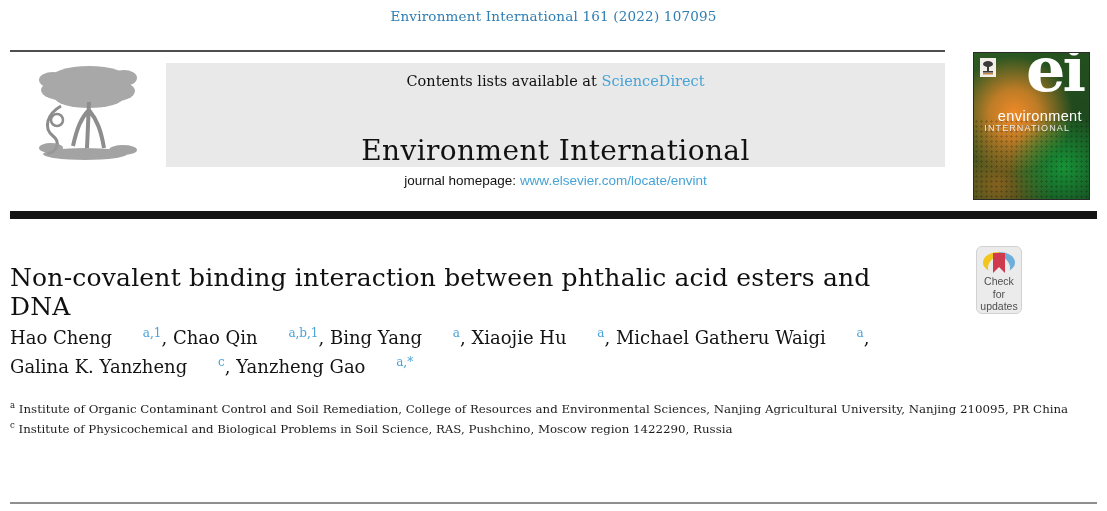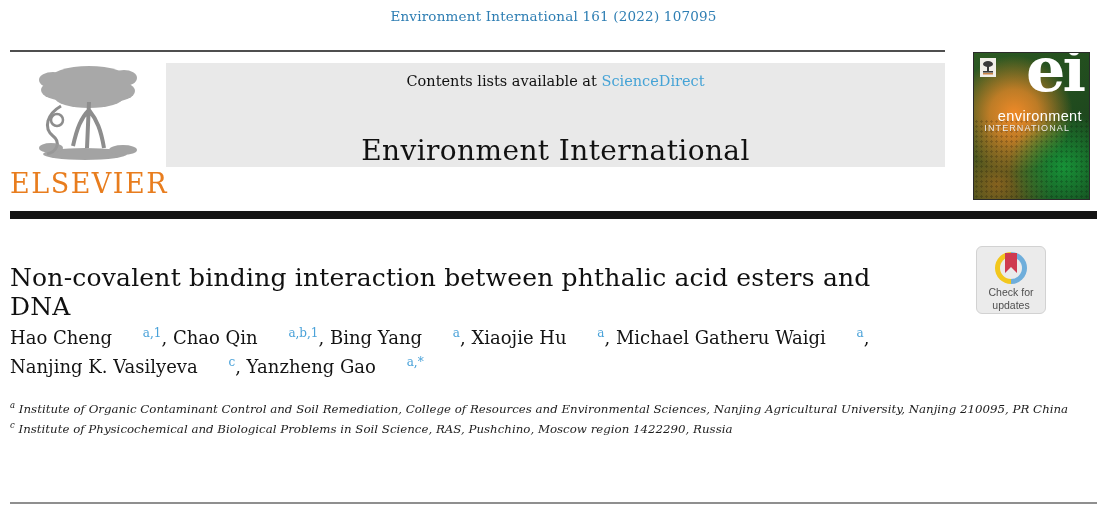--- a/index.html
+++ b/index.html
@@ -53,41 +53,41 @@
   #cover-line1 { top:55px; right:7px; font-size:14.5px; color:#fff; z-index:2;
                  font-family:"Liberation Sans", sans-serif; letter-spacing:.4px; }
   #cover-line2 { top:70px; right:19px; font-size:9px; color:#e9e9e9; z-index:2;
                  font-family:Liberation Sans, sans-serif; letter-spacing:1.1px; }
 
   
   #article-title { top:263px; left:10px; width:900px; font-size:25px;
                    color:#101010; letter-spacing:.2px; }
 
   
-  #update-badge { top:246px; left:976px; width:70px; height:68px; background:#ebebeb;
+  #update-badge { top:246px; left:976px; width:46px; height:68px; background:#ebebeb;
                   border:1px solid #d2d2d2; border-radius:6px; cursor:pointer;
                   display:flex; flex-direction:column; align-items:center; }
   #badge-ring { width:32px; height:32px; border-radius:50%; margin-top:5px; position:relative;
                 background:conic-gradient(from 180deg, #f2c71d 0deg 180deg, #6faedb 180deg 360deg); }
   #badge-ring::after { content:""; position:absolute; left:5px; top:5px; width:22px; height:22px;
                        border-radius:50%; background:#ebebeb; }
   #badge-bookmark { position:absolute; left:10px; top:1px; width:12px; height:20px;
                     background:#cf3a4f; z-index:2;
                     clip-path:polygon(0 0,100% 0,100% 100%,50% 70%,0 100%); }
   #badge-label { margin-top:2px; font-family:"Liberation Sans", sans-serif;
                  font-size:10.5px; line-height:1.2; color:#4f4f4f; text-align:center; }
 
   
   #authors { top:324px; left:10px; width:940px; font-size:18px; color:#141414;
              line-height:1.6; }
   #authors sup { color:#4aa2d9; font-size:12px;margin-left:25px; }
 
   
   #affiliations { top:399px; left:10px; width:1086px; font-size:11.8px; color:#1c1c1c;
-                  font-style:italic; line-height:1.55; }
+                  line-height:1.55; }
   #affiliations sup { font-size:8.5px; }
   .aff-item { margin-bottom:1px; }
 </style>
 </head>
 <body>
 
 <div id="citation" class="abs">Environment International 161 (2022) 107095</div>
 
 <div id="top-rule" class="abs"></div>
 
@@ -111,28 +111,30 @@
         <circle cx="30" cy="62" r="6" stroke-width="2.5"></circle>
 
         <g fill="#9a9a9a" stroke="none" opacity=".9">
           <ellipse cx="58" cy="96" rx="42" ry="6"></ellipse>
           <ellipse cx="24" cy="90" rx="12" ry="5"></ellipse>
           <ellipse cx="96" cy="92" rx="14" ry="5"></ellipse>
         </g>
       </g>
     </svg>
   </span>
-  <div id="publisher-name">ELSEVIER</div>
 </div>
 
 <div id="banner" class="abs">
   <div id="contents-line" class="abs">
     <span>Contents lists available at </span><a href="#">ScienceDirect</a>
   </div>
   <div id="journal-title" class="abs">Environment International</div>
+  <div id="homepage-line" class="abs">
+    <span>journal homepage: </span><a href="#">www.elsevier.com/locate/envint</a>
+  </div>
 </div>
 
 <div id="cover" class="abs">
   <div id="cover-mini-logo" class="abs">
     <svg width="12" height="15" viewBox="0 0 12 15">
       <ellipse cx="6" cy="4" rx="5" ry="3" fill="#3a3a3a"></ellipse>
       <rect x="5" y="6" width="2" height="5" fill="#3a3a3a"></rect>
       <rect x="1" y="11" width="10" height="1.6" fill="#3a3a3a"></rect>
       <rect x="1" y="13.2" width="10" height="1.2" fill="#c06a20"></rect>
     </svg>
@@ -146,20 +148,20 @@
 
 <div id="article-title" class="abs">Non-covalent binding interaction between phthalic acid esters and DNA</div>
 
 <div id="update-badge" class="abs">
   <div id="badge-ring">
     <div id="badge-bookmark"></div>
   </div>
   <div id="badge-label">Check for<br>updates</div>
 </div>
 
-<div id="authors" class="abs"><span>Hao Cheng </span><sup>a,1</sup>, <span>Chao Qin </span><sup>a,b,1</sup>, <span>Bing Yang </span><sup>a</sup>, <span>Xiaojie Hu </span><sup>a</sup>, <span>Michael Gatheru Waigi </span><sup>a</sup>,<br><span>Nanjing K. Vasilyeva </span><sup>c</sup>, <span>Yanzheng Gao </span><sup>a,*</sup></div>
+<div id="authors" class="abs"><span>Hao Cheng </span><sup>a,1</sup>, <span>Chao Qin </span><sup>a,b,1</sup>, <span>Bing Yang </span><sup>a</sup>, <span>Xiaojie Hu </span><sup>a</sup>, <span>Michael Gatheru Waigi </span><sup>a</sup>,<br><span>Galina K. Yanzheng </span><sup>c</sup>, <span>Yanzheng Gao </span><sup>a,*</sup></div>
 
 <div id="affiliations" class="abs">
     <div class="aff-item"><sup>a</sup> Institute of Organic Contaminant Control and Soil Remediation, College of Resources and Environmental Sciences, Nanjing Agricultural University, Nanjing 210095, PR China</div>
     <div class="aff-item"><sup>c</sup> Institute of Physicochemical and Biological Problems in Soil Science, RAS, Pushchino, Moscow region 1422290, Russia</div>
   </div>
 
 <div id="bottom-rule" class="abs"></div>
 
 </body></html>

